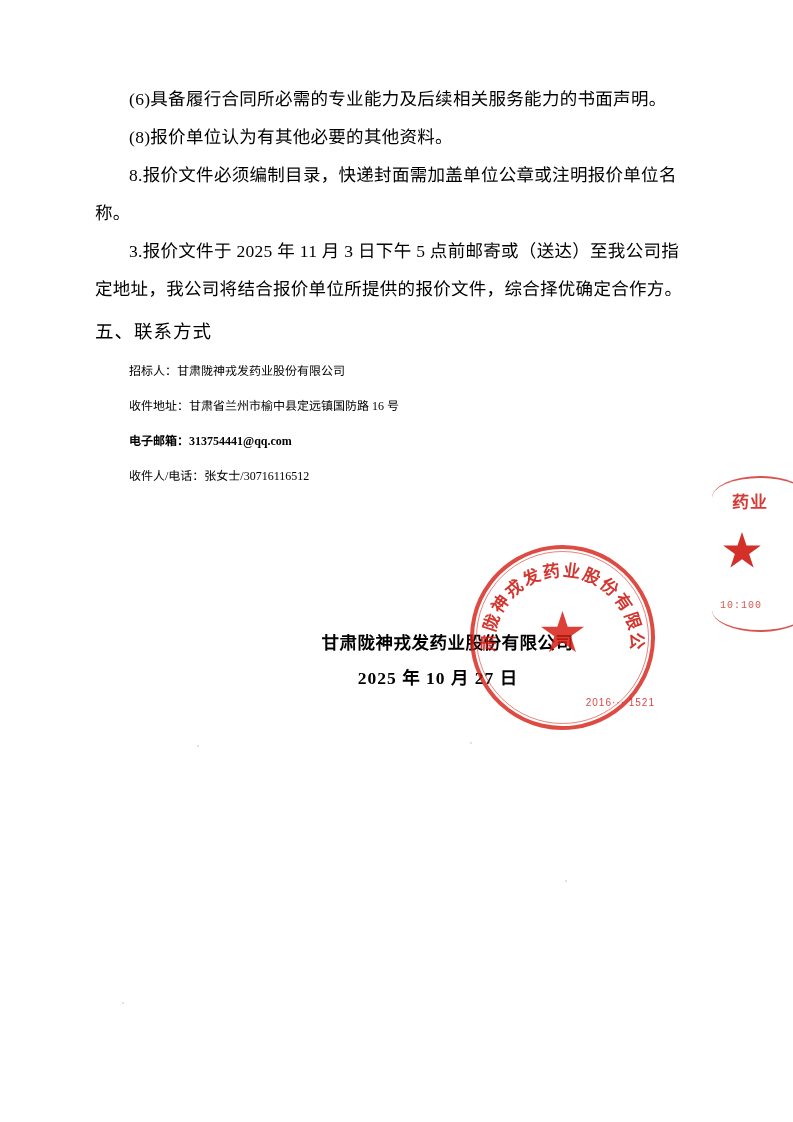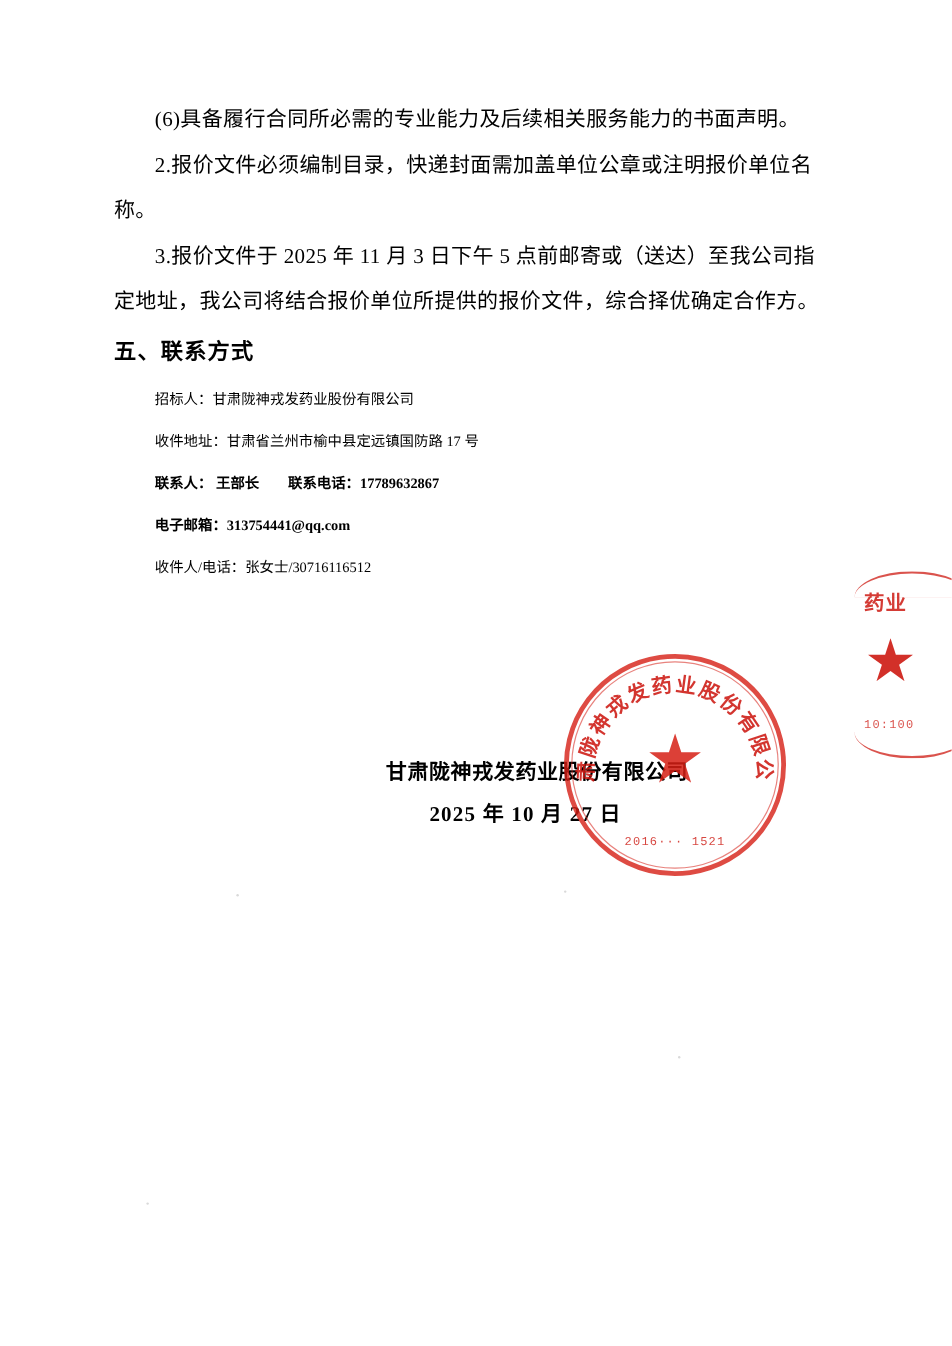--- a/index.html
+++ b/index.html
@@ -30,21 +30,21 @@
     margin: 0 0 0 0;
     letter-spacing: 0.3px;
     white-space: pre-wrap;
   }
   .indent {
     text-indent: 34px;
   }
 
   .section-title {
     font-size: 18.5px;
-    font-weight: bold;
+    font-weight: normal;
     line-height: 40px;
     margin: 4px 0 0 0;
     letter-spacing: 1px;
   }
 
   .contact-block {
     margin-top: 2px;
   }
   .contact-line {
     font-size: 12px;
@@ -122,39 +122,39 @@
     font-size: 17px;
     font-weight: bold;
     fill: rgba(205, 25, 18, 0.88);
     letter-spacing: 2px;
   }
   .seal .bottom-text {
     position: absolute;
     left: 0;
     right: 0;
     bottom: 22px;
-    text-align: center;
-    font-family: Liberation Mono, monospace;
+    text-align: right;
+    font-family: Liberation Sans, sans-serif;
     font-size: 10px;
     color: rgba(205, 25, 18, 0.8);
     letter-spacing: 1px;
   }
 
   
   .edge-stamp {
     position: absolute;
     left: 712px;
     top: 470px;
     width: 110px;
     height: 180px;
     pointer-events: none;
   }
   .edge-stamp .es-text {
     position: absolute;
-    left: 8px;
+    left: 20px;
     top: 18px;
     font-family: "Liberation Sans", sans-serif;
     font-size: 17px;
     font-weight: bold;
     color: rgba(205, 25, 18, 0.85);
     letter-spacing: 1px;
   }
   .edge-stamp .es-star {
     position: absolute;
     left: 10px;
@@ -197,29 +197,29 @@
     height: 2px;
     border-radius: 50%;
   }
 </style>
 </head>
 <body>
 
 <div class="page">
 
   <p class="para indent">(6)具备履行合同所必需的专业能力及后续相关服务能力的书面声明。</p>
-  <p class="para indent">2.报价文件必须编制目录，快递封面需加盖单位公章或注明报价单位名称。</p>
+  <p class="para indent">(8)报价单位认为有其他必要的其他资料。</p>
+  <p class="para indent">8.报价文件必须编制目录，快递封面需加盖单位公章或注明报价单位名称。</p>
   <p class="para indent">3.报价文件于 2025 年 11 月 3 日下午 5 点前邮寄或（送达）至我公司指定地址，我公司将结合报价单位所提供的报价文件，综合择优确定合作方。</p>
 
   <h2 class="section-title"><span>五、</span><span>联系方式</span></h2>
 
   <div class="contact-block">
     <div class="contact-line"><span>招标人：</span><span>甘肃陇神戎发药业股份有限公司</span></div>
-    <div class="contact-line"><span>收件地址：</span><span>甘肃省兰州市榆中县定远镇国防路 17 号</span></div>
-    <div class="contact-line bold"><span>联系人：</span><span> 王部长　　联系电话：17789632867</span></div>
+    <div class="contact-line"><span>收件地址：</span><span>甘肃省兰州市榆中县定远镇国防路 16 号</span></div>
     <div class="contact-line bold"><span>电子邮箱：</span><span>313754441@qq.com</span></div>
     <div class="contact-line"><span>收件人/电话：</span><span>张女士/30716116512</span></div>
   </div>
 
   <div class="signature">
     <div class="sig-line">甘肃陇神戎发药业股份有限公司</div>
     <div class="sig-date">2025 年 10 月 27 日</div>
   </div>
 
   <div class="seal">

